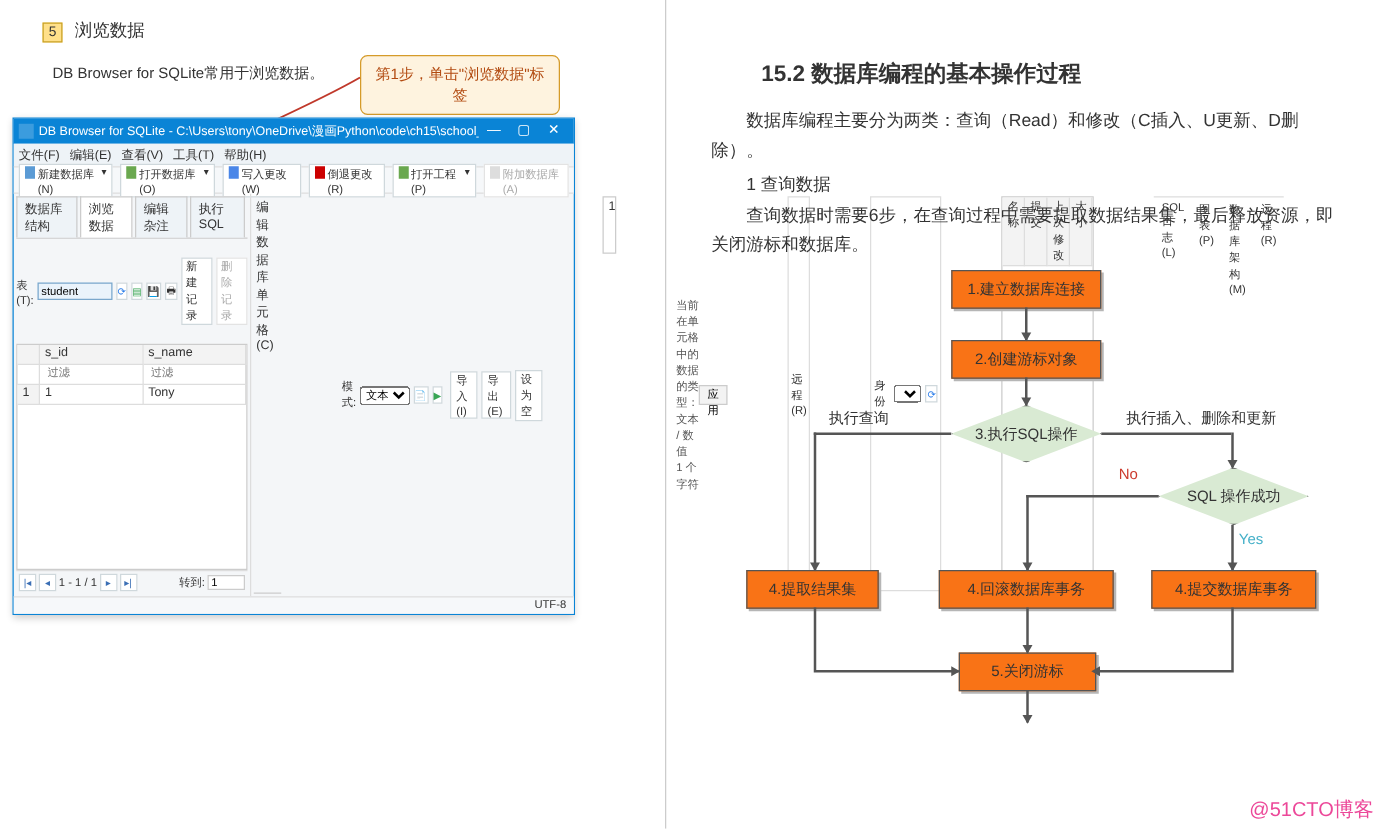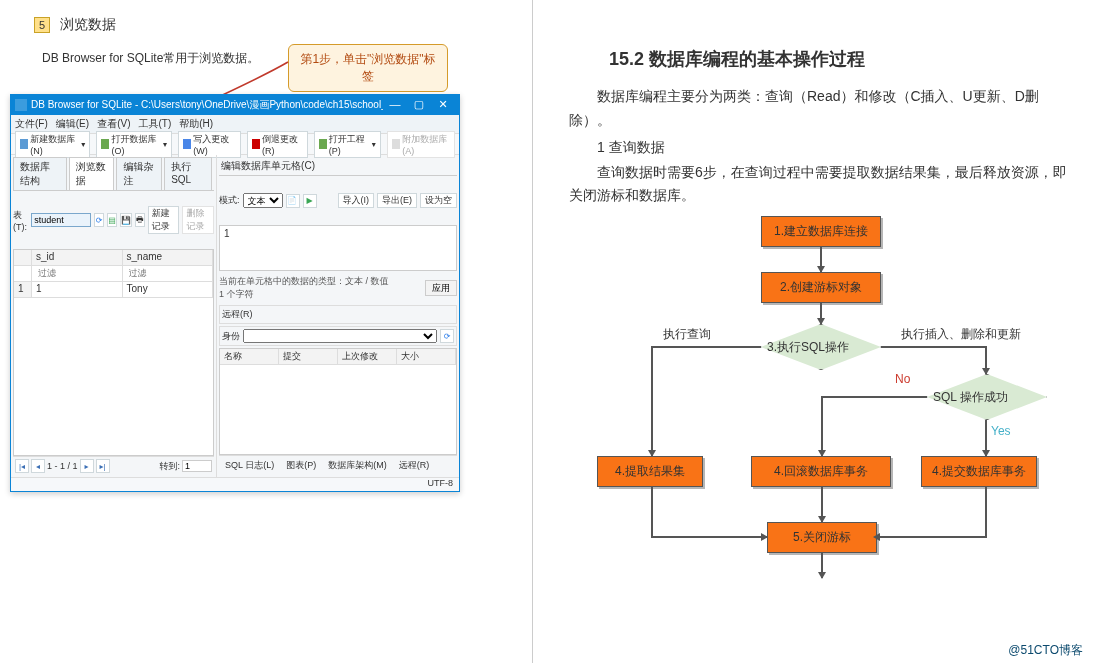--- a/index.html
+++ b/index.html
@@ -89,41 +89,40 @@
     display: flex;
     align-items: center;
     gap: 6px;
     padding: 2px 4px;
     border-top: 1px solid #ddd;
     border-bottom: 1px solid #ddd;
     background: #f6f8fa;
   }
   .tbtn {
     display: inline-flex;
-    align-items: center;
     gap: 2px;
     padding: 1px 4px;
     border: 1px solid #cfd8dc;
     background: #fff;
     font-size: 9px;
   }
   .tbtn.disabled { color: #aaa; border-color: #e3e3e3; }
   .tbtn .gly {
     width: 10px; height: 10px;
     display: inline-block;
   }
   .gly-db { background: #5b9bd5; }
   .gly-open { background: #6aa84f; }
   .gly-write { background: #4a86e8; }
   .gly-undo { background: #cc0000; }
   .drop { font-size: 8px; margin-left: 2px; }
 
   .body-split { display: flex; height: calc(100% - 20px - 18px - 22px - 14px); }
   .left-pane { width: 46%; border-right: 1px solid #ddd; padding: 2px; display: flex; flex-direction: column; }
-  .right-pane { flex: 1; padding: 2px; display: flex; flex-direction: column; }
+  .right-pane { flex: 1; padding: 2px; display: flex; flex-direction: row; gap: 48px; }
 
   .tabrow { display: flex; border-bottom: 1px solid #ccc; font-size: 10px; }
   .tab {
     padding: 2px 6px;
     border: 1px solid #ccc;
     border-bottom: none;
     background: #eef3f7;
     margin-right: 2px;
   }
   .tab.active { background: #fff; }
@@ -221,21 +220,21 @@
     background: #f97316;
     border: 1px solid #555;
     box-shadow: 2px 2px 0 #b6b6b6;
     text-align: center;
     font-size: 12px;
     padding: 6px 4px;
   }
   .decision {
     position: absolute;
     width: 120px; height: 50px;
-    display: flex; align-items: center; justify-content: flex-start;
+    display: flex; align-items: center; justify-content: center;
     font-size: 12px;
   }
   .decision .diamond {
     position: absolute;
     inset: 0;
     background: #d9ead3;
     border: 1px solid #555;
     transform: rotate(-0.0001deg);
     clip-path: polygon(50% 0, 100% 50%, 50% 100%, 0 50%);
     box-shadow: 2px 2px 0 #b6b6b6;
@@ -262,23 +261,23 @@
   .fl-arrow-left {
     position: absolute;
     width: 0; height: 0;
     border-top: 4px solid transparent;
     border-bottom: 4px solid transparent;
     border-right: 7px solid #555;
   }
 
   .watermark {
     position: absolute;
-    right: 26px; bottom: 4px;
-    font-size: 12px;
-    color: #0c4a6e;
+    right: 10px; bottom: 4px;
+    font-size: 16px;
+    color: #ec4899;
   }
 </style>
 </head>
 <body>
 
 <div class="left-page">
 
   <div class="step-heading">
     <span class="num">5</span>
     <span>浏览数据</span>
@@ -480,21 +479,21 @@
         <span class="dtext">3.执行SQL操作</span>
     </div>
 
     <div class="decision" style="top:158px;left:336px;width:120px;height:46px">
       <div class="diamond"></div>
         <span class="dtext">SQL 操作成功</span>
     </div>
 
     <div class="fnode" style="top:240px;left:6px;width:106px">4.提取结果集</div>
     <div class="fnode" style="top:240px;left:160px;width:140px">4.回滚数据库事务</div>
-    <div class="fnode" style="top:240px;left:330px;width:116px">4.提交数据库事务</div>
+    <div class="fnode" style="top:240px;left:330px;width:132px">4.提交数据库事务</div>
 
     <div class="fnode" style="top:306px;left:176px;width:110px">5.关闭游标</div>
 
     <span class="edge-label" style="top:110px;left:72px">执行查询</span>
     <span class="edge-label" style="top:110px;left:310px">执行插入、删除和更新</span>
     <span class="edge-label" style="top:156px;left:304px;color:#cc3b2e">No</span>
     <span class="edge-label" style="top:208px;left:400px;color:#46b1c9">Yes</span>
 
     <div class="fl-line" style="top:30px;left:229px;width:2px;height:26px"></div>
     <div class="fl-arrow-down" style="top:50px;left:226px"></div>

